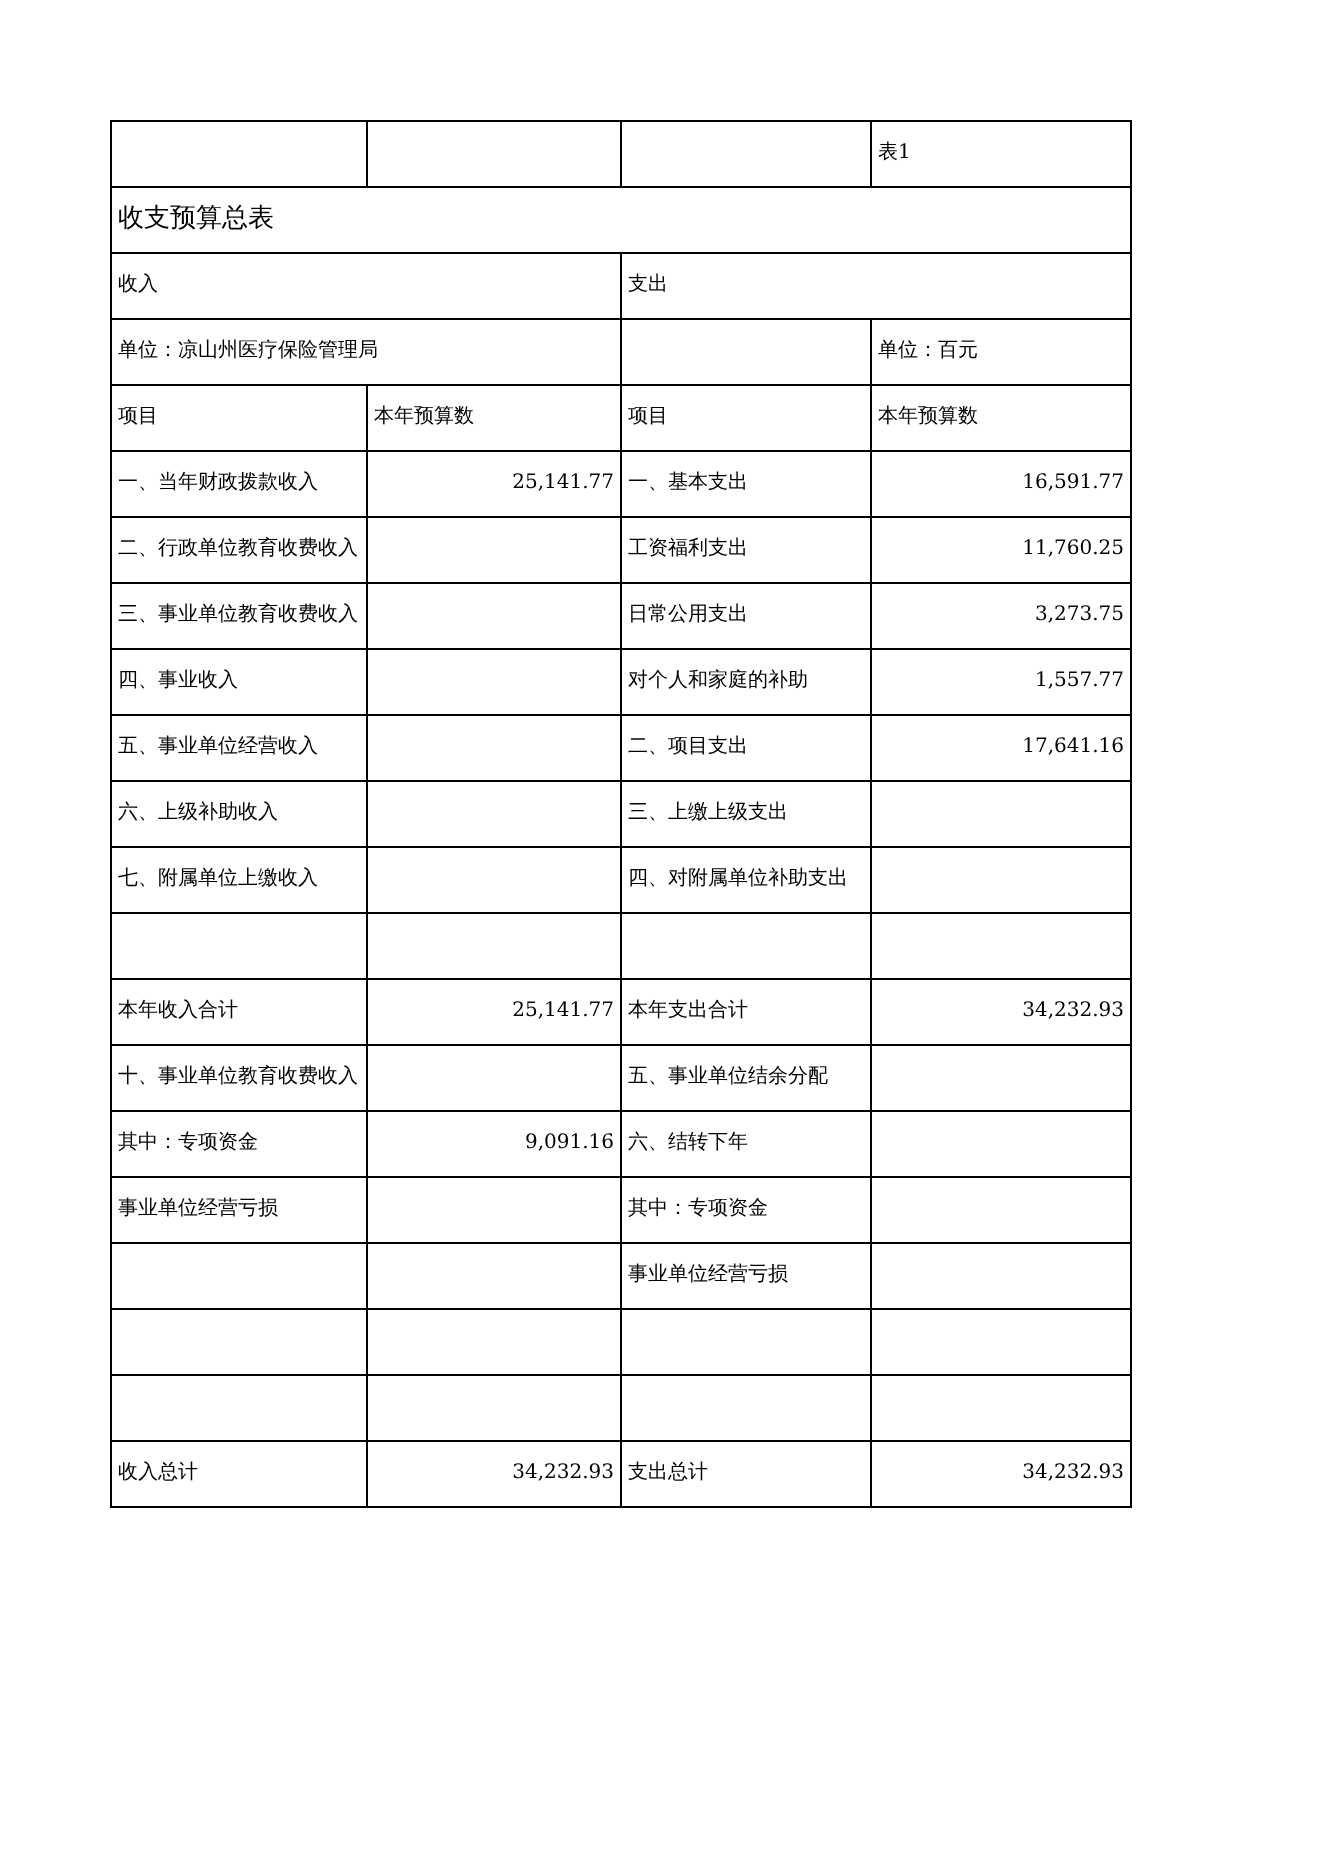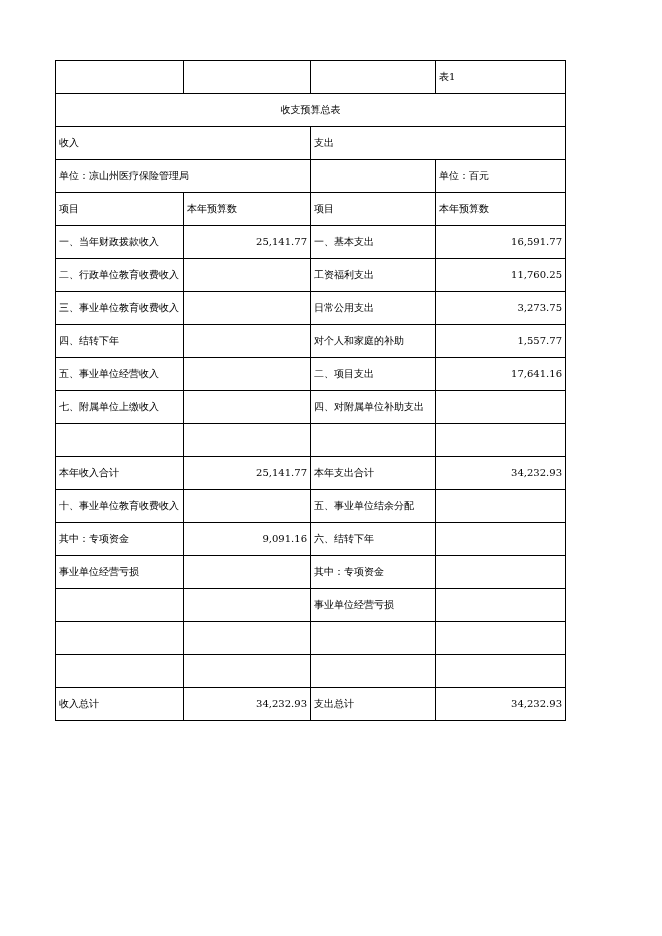--- a/index.html
+++ b/index.html
@@ -28,21 +28,21 @@
     border: 1px solid #000000;
     height: 33px;
     padding: 2px 3px;
     vertical-align: middle;
     line-height: 1.25;
     overflow: hidden;
     word-break: break-all;
   }
   td.item { text-align: left; }
   td.num  { text-align: right; padding-right: 4px; }
-  td.title-cell { font-size: 10px; text-align: center; }
+  td.title-cell { font-size: 13px; text-align: left; }
   td.tag-cell { text-align: left; }
 </style>
 </head>
 <body>
 
 <div class="sheet">
   <table class="budget">
     <colgroup>
       <col style="width:128px">
       <col style="width:127px">
@@ -94,30 +94,36 @@
           <td class="item">工资福利支出</td>
           <td class="num">11,760.25</td>
         </tr>
         <tr>
           <td class="item">三、事业单位教育收费收入</td>
           <td class="num"></td>
           <td class="item">日常公用支出</td>
           <td class="num">3,273.75</td>
         </tr>
         <tr>
-          <td class="item">四、结转下年</td>
+          <td class="item">四、事业收入</td>
           <td class="num"></td>
           <td class="item">对个人和家庭的补助</td>
           <td class="num">1,557.77</td>
         </tr>
         <tr>
           <td class="item">五、事业单位经营收入</td>
           <td class="num"></td>
           <td class="item">二、项目支出</td>
           <td class="num">17,641.16</td>
+        </tr>
+        <tr>
+          <td class="item">六、上级补助收入</td>
+          <td class="num"></td>
+          <td class="item">三、上缴上级支出</td>
+          <td class="num"></td>
         </tr>
         <tr>
           <td class="item">七、附属单位上缴收入</td>
           <td class="num"></td>
           <td class="item">四、对附属单位补助支出</td>
           <td class="num"></td>
         </tr>
         <tr>
           <td class="item"></td>
           <td class="num"></td>

